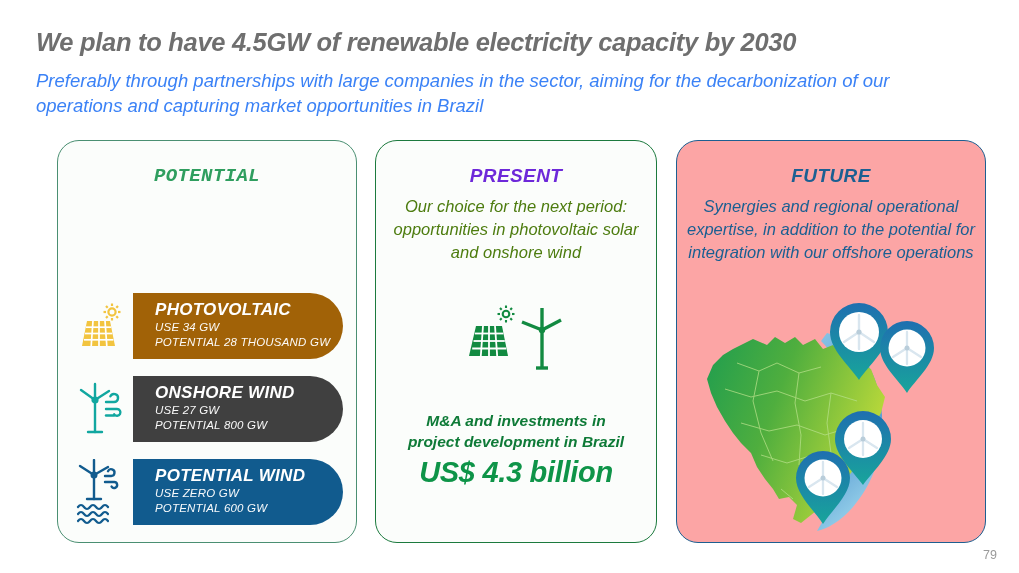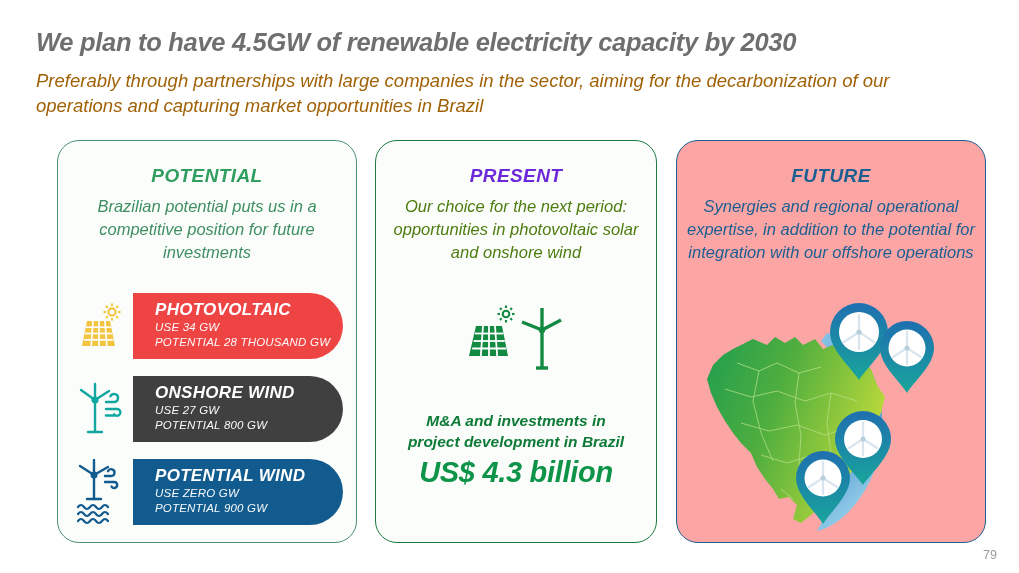--- a/index.html
+++ b/index.html
@@ -13,40 +13,40 @@
   .slide{position:relative;width:1019px;height:573px;}
 
   
   .title{
     position:absolute;left:36px;top:28px;width:950px;
     font-size:25.5px;font-weight:bold;font-style:italic;
     color:#6f6f6f;letter-spacing:-0.3px;white-space:nowrap;
   }
   .subtitle{
     position:absolute;left:36px;top:68px;width:940px;
-    font-size:18.5px;font-style:italic;color:#a16207;
+    font-size:18.5px;font-style:italic;color:#3b82f6;
     line-height:25px;
   }
 
   
   .card{
     position:absolute;top:140px;height:403px;
     background:#fbfdfb;
     border-radius:22px;
     box-sizing:border-box;
   }
   #card-potential{left:57px;width:300px;border:1.6px solid #4a8f72;}
   #card-present{left:375px;width:282px;border:1.6px solid #1c7a3e;}
   #card-future{left:676px;width:310px;border:1.6px solid #1d5f91;background:#fca5a5;}
 
   .card-title{
     text-align:center;font-weight:bold;font-style:italic;
     font-size:19px;letter-spacing:.4px;
   }
-  #card-potential .card-title{color:#2f9e5f;margin-top:24px;}
+  #card-potential .card-title{color:#2f9e5f;margin-top:24px;font-family:Liberation Mono, monospace;}
   #card-present .card-title{color:#6d28d9;margin-top:24px;}
   #card-future .card-title{color:#1b5f92;margin-top:24px;}
 
   .card-desc{
     text-align:center;font-style:italic;font-size:16.5px;
     line-height:23px;margin-top:8px;padding:0 14px;
   }
   #card-potential .card-desc{color:#3f8f62;}
   #card-present .card-desc{color:#4d7c0f;}
   #card-future .card-desc{color:#1b5f92;padding:0 8px;}
@@ -90,21 +90,20 @@
 </head>
 <body>
 
 <div class="slide">
 
   <div class="title">We plan to have 4.5GW of renewable electricity capacity by 2030</div>
   <div class="subtitle">Preferably through partnerships with large companies in the sector, aiming for the decarbonization of our operations and capturing market opportunities in Brazil</div>
 
   <div class="card" id="card-potential">
     <div class="card-title">POTENTIAL</div>
-    <div class="card-desc">Brazilian potential puts us in a competitive position for future investments</div>
 
     <div class="energy-list">
 
       <div class="energy-row">
         <div class="energy-icon">
           <svg width="48" height="50" viewBox="0 0 48 50">
             <g fill="none" stroke="#f2c43f" stroke-width="2.2">
               <circle cx="35" cy="11" r="3.6"></circle>
               <line x1="35" y1="2.5" x2="35" y2="5"></line>
                 <line x1="35" y1="17" x2="35" y2="19.5"></line>
@@ -121,21 +120,21 @@
             <g stroke="#ffffff" stroke-width="1.7">
               <line x1="9" y1="26.2" x2="34.2" y2="26.2"></line>
               <line x1="8" y1="32.5" x2="35.3" y2="32.5"></line>
               <line x1="7" y1="38.8" x2="36.4" y2="38.8"></line>
               <line x1="16" y1="20" x2="14.2" y2="45"></line>
               <line x1="22" y1="20" x2="22" y2="45"></line>
               <line x1="28" y1="20" x2="29.8" y2="45"></line>
             </g>
           </svg>
         </div>
-        <div class="energy-bar" style="background:#ef4444">
+        <div class="energy-bar" style="background:#a16207">
           <div class="bar-title">PHOTOVOLTAIC</div>
           <div class="bar-sub">USE 34 GW</div>
           <div class="bar-sub">POTENTIAL 28 THOUSAND GW</div>
         </div>
       </div>
 
       <div class="energy-row">
         <div class="energy-icon">
           <svg width="50" height="54" viewBox="0 0 50 54">
             <g fill="none" stroke="#11a7a0" stroke-width="2.4" stroke-linecap="round">
@@ -174,21 +173,21 @@
             <g fill="none" stroke="#115b8e" stroke-width="2.2" stroke-linecap="round">
               <path d="M3 48 q3 -4 6 0 q3 4 6 0 q3 -4 6 0 q3 4 6 0 q3 -4 6 0"></path>
               <path d="M3 55 q3 -4 6 0 q3 4 6 0 q3 -4 6 0 q3 4 6 0 q3 -4 6 0"></path>
               <path d="M3 62 q3 -4 6 0 q3 4 6 0 q3 -4 6 0 q3 4 6 0 q3 -4 6 0"></path>
             </g>
           </svg>
         </div>
         <div class="energy-bar" style="background:#115b8e">
           <div class="bar-title">POTENTIAL WIND</div>
           <div class="bar-sub">USE ZERO GW</div>
-          <div class="bar-sub">POTENTIAL 900 GW</div>
+          <div class="bar-sub">POTENTIAL 600 GW</div>
         </div>
       </div>
 
     </div>
   </div>
 
   <div class="card" id="card-present">
     <div class="card-title">PRESENT</div>
     <div class="card-desc">Our choice for the next period: opportunities in photovoltaic solar and onshore wind</div>
 

